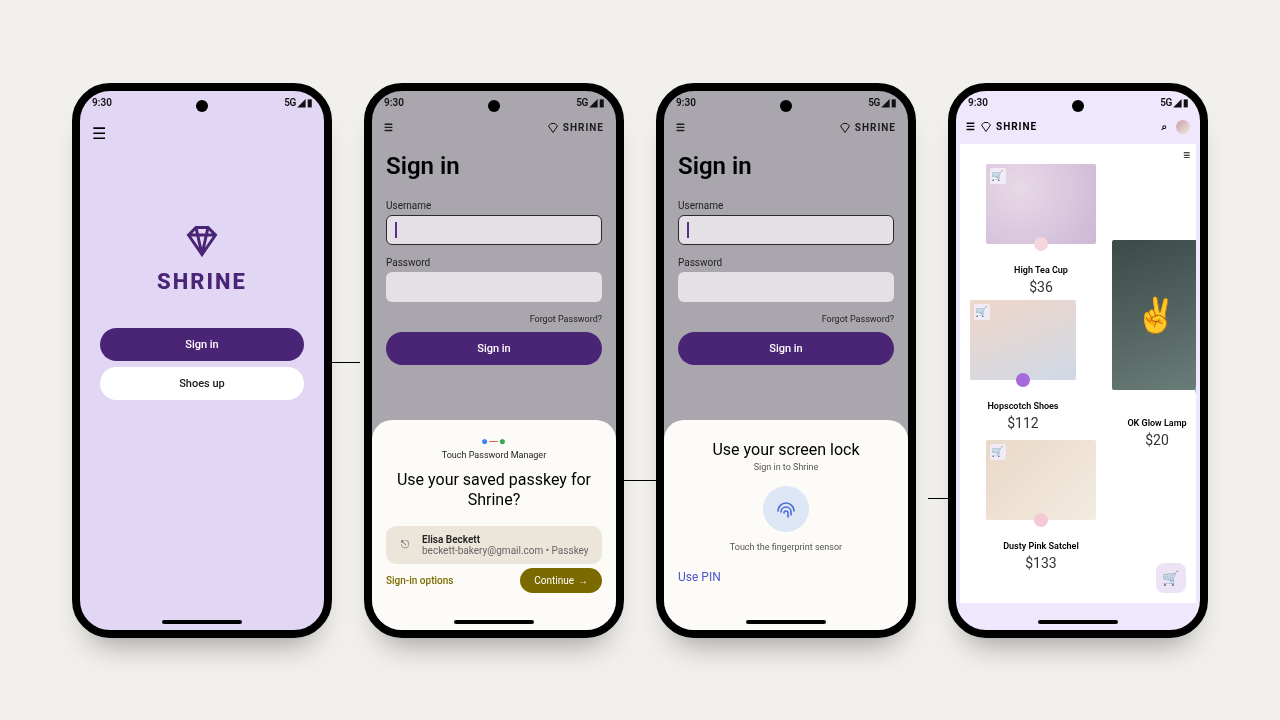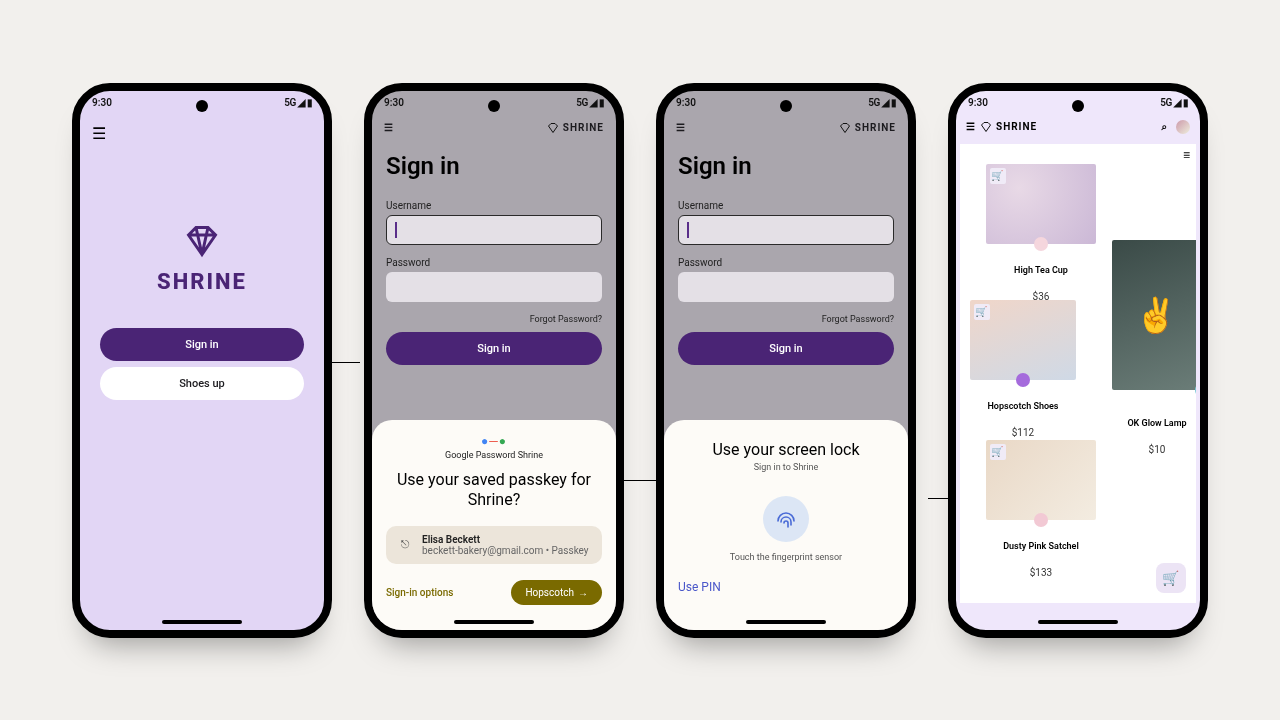--- a/index.html
+++ b/index.html
@@ -45,43 +45,43 @@
   
   .sheet{position:absolute;left:0;right:0;bottom:0;background:var(--surface);border-radius:20px 20px 0 0;padding:14px 14px 22px;display:flex;flex-direction:column}
   .gpm{text-align:center}
   .gpm-logo{font-size:12px;letter-spacing:1px;margin-bottom:2px}
   .gpm-title{font-size:9px;color:#222}
   .sheet h2{font-size:16px;font-weight:400;text-align:center;margin:10px 8px;line-height:1.25}
   .account{background:#ece5da;border-radius:10px;padding:8px 10px;display:flex;align-items:center;gap:8px;margin-top:6px}
   .account .avatar{width:18px;height:18px;display:flex;align-items:center;justify-content:center;font-size:11px;color:#555}
   .acct-name{font-size:10px;font-weight:600;color:#222}
   .acct-sub{font-size:10px;color:#666}
-  .sheet-actions{display:flex;justify-content:space-between;align-items:center;margin-top:16px}
+  .sheet-actions{display:flex;justify-content:space-between;align-items:center;margin-top:4px}
   .txtbtn{font-size:10px;color:var(--green);font-weight:500}
   .chip{background:var(--green);color:#fff;border-radius:18px;padding:7px 14px;font-size:10px;display:flex;align-items:center;gap:4px}
   
   .sheet3{align-items:center;padding-top:20px}
   .sheet3 h2{font-size:16px;margin:0 3px 2px}
-  .sheet3 .sub{font-size:9px;color:#555;margin-bottom:18px}
+  .sheet3 .sub{font-size:9px;color:#555;margin-bottom:8px}
   .fp{width:46px;height:46px;border-radius:50%;background:#dce6f5;display:flex;align-items:center;justify-content:center;margin:6px 0 10px}
   .touch{font-size:9px;color:#555;margin-bottom:18px}
   .usepin{align-self:flex-start;font-size:12px;color:#4a57c9}
   
   .storebar{display:flex;justify-content:space-between;align-items:center;padding:6px 10px;font-size:10px;font-weight:700;letter-spacing:1px}
   .storebar .left{display:flex;align-items:center;gap:4px}
   .storebar .right{display:flex;align-items:center;gap:8px}
   .storebody{background:#fff;margin:4px;border-radius:0;padding:6px;position:relative;height:calc(100% - 80px);overflow:hidden}
   .tune{position:absolute;top:4px;right:6px;font-size:12px}
   .grid{position:relative;height:100%}
   .card{position:absolute;display:flex;flex-direction:column;align-items:center}
   .thumb{background:linear-gradient(135deg,#d8cde6,#f1e9d8);border-radius:2px;position:relative}
   .cartbadge{position:absolute;top:4px;left:4px;width:16px;height:16px;background:#f0ebf7;border-radius:2px;display:flex;align-items:center;justify-content:center;font-size:10px}
   .dotbadge{width:14px;height:14px;border-radius:50%;position:absolute;bottom:-7px;left:50%;transform:translateX(-50%)}
   .pname{font-size:9px;font-weight:600;margin-top:21px;text-align:center}
-  .pprice{font-size:10px;color:#333;margin-top:16px}
+  .pprice{font-size:14px;color:#333;margin-top:4px}
   .fab{position:absolute;bottom:10px;right:10px;width:30px;height:30px;background:#ece4f5;border-radius:8px;display:flex;align-items:center;justify-content:center;font-size:14px}
   
   .connector{position:absolute;height:1px;background:#000}
   svg.diamond{width:36px;height:36px}
   svg.diamond-s{width:12px;height:12px}
 </style>
 </head>
 <body>
 
 <div class="connector" style="top:362px;left:316px;width:44px"></div>
@@ -129,34 +129,34 @@
         <div class="caret"></div>
       </div>
     <div class="lbl">Password</div>
     <div class="input nob"></div>
     <div class="forgot">Forgot Password?</div>
     <div class="pill primary">Sign in</div>
   </div>
   <div class="sheet" style="height:210px">
     <div class="gpm">
       <div class="gpm-logo"><span style="color:#4285f4">●</span><span style="color:#ea4335">─</span><span style="color:#34a853">●</span></div>
-      <div class="gpm-title">Google Password Shrine</div>
+      <div class="gpm-title">Touch Password Manager</div>
     </div>
     <h2>Use your saved passkey for Shrine?</h2>
     <div class="account">
       <div class="avatar">⎋</div>
       <div>
         <div class="acct-name">Elisa Beckett</div>
         <div class="acct-sub">beckett-bakery@gmail.com • Passkey</div>
       </div>
     </div>
     <div class="sheet-actions">
       <div class="txtbtn">Sign-in options</div>
       <div class="chip">
-          <span>Hopscotch</span>
+          <span>Continue</span>
           <span>→</span>
         </div>
     </div>
   </div>
   <div class="homebar"></div>
 </div>
 
 <div class="phone dim">
   <div class="notch"></div>
   <div class="statusbar">
@@ -246,19 +246,19 @@
             <div class="dotbadge" style="background:#f2c9d4"></div>
           </div>
         <div class="pname">Dusty Pink Satchel</div>
         <div class="pprice">$133</div>
       </div>
 
       <div class="card" style="top:90px;left:146px">
         <div class="thumb" style="width:90px;height:150px;background:linear-gradient(160deg,#3a4a47,#6b7d78);display:flex;align-items:center;justify-content:center;color:#fff;font-size:34px">✌</div>
         <div class="dotbadge" style="background:#7ecad6;position:relative;bottom:auto;transform:none;margin-top:-7px"></div>
         <div class="pname">OK Glow Lamp</div>
-        <div class="pprice">$10</div>
+        <div class="pprice">$20</div>
       </div>
     </div>
     <div class="fab">🛒</div>
   </div>
   <div class="homebar"></div>
 </div>
 
 </body></html>

